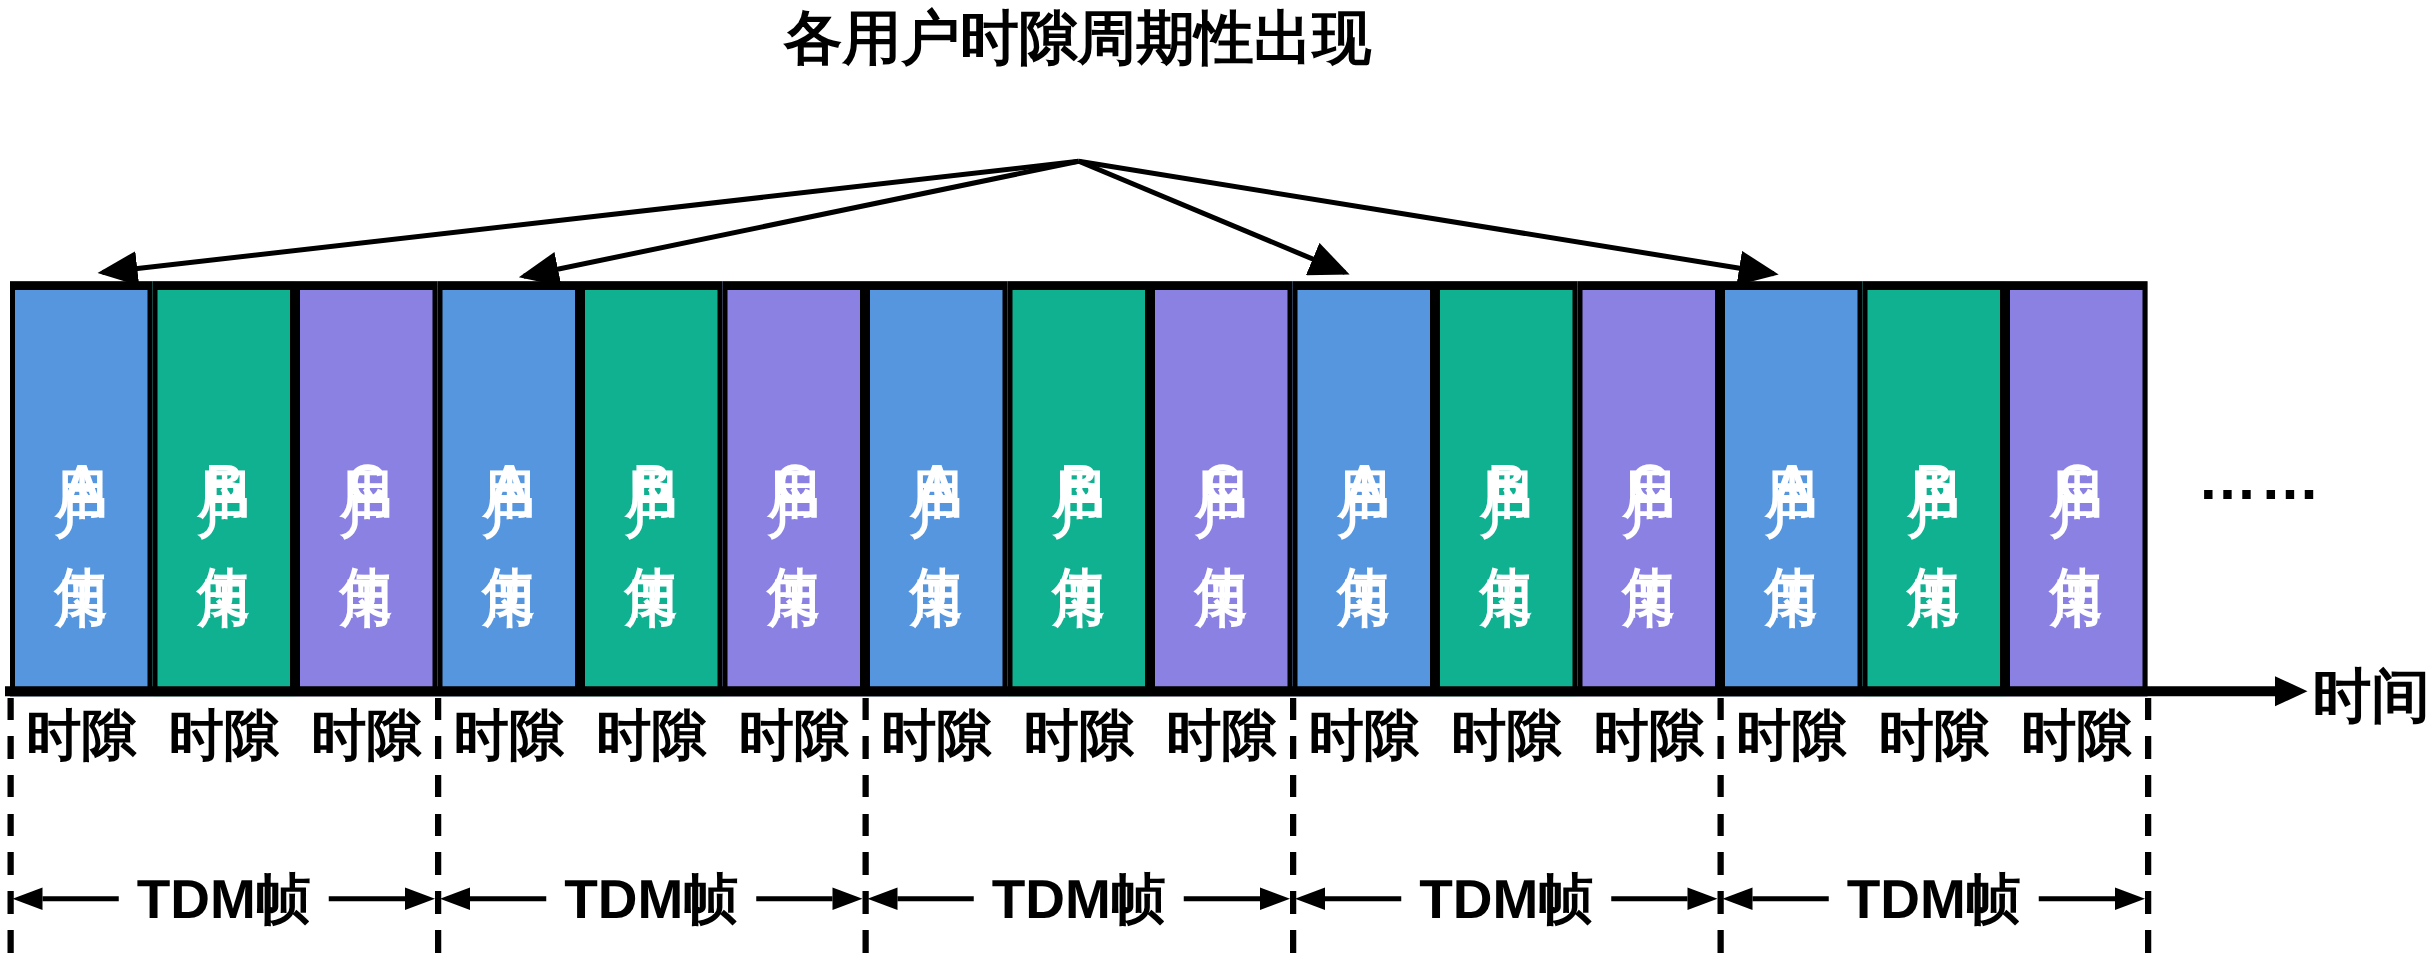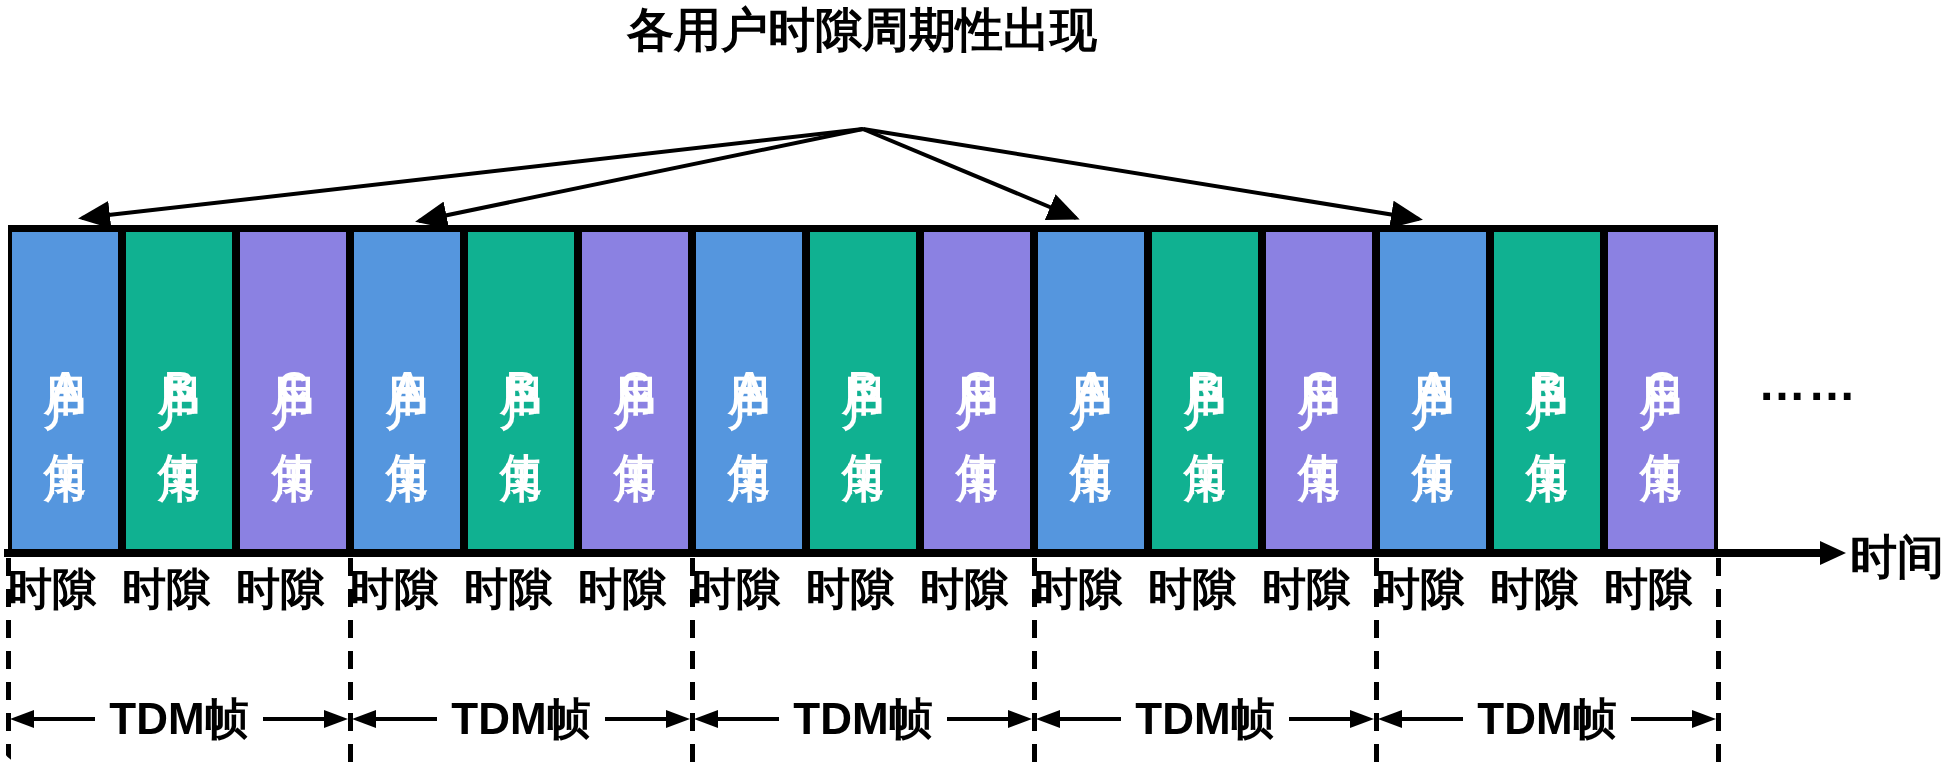--- a/index.html
+++ b/index.html
@@ -1,38 +1,38 @@
 <!DOCTYPE html>
 <html><head>
 <meta charset="utf-8">
 <style>
   html,body{margin:0;padding:0;background:#fff;}
   .canvas{
     position:relative;width:1944px;height:764px;background:#ffffff;overflow:hidden;
-    font-family:"Liberation Sans","DejaVu Sans",sans-serif;color:#000;border-radius:25px;
+    font-family:"Liberation Sans","DejaVu Sans",sans-serif;color:#000;
   }
   
   .title{position:absolute;left:312px;top:2px;width:1100px;text-align:center;
          font-size:47px;font-weight:bold;line-height:55px;}
   
   .fan{position:absolute;left:0;top:0;width:1944px;height:764px;pointer-events:none;z-index:6;}
   
   .slot-row{position:absolute;left:8px;top:225px;width:1710px;height:332px;display:flex;z-index:2;}
   .slot{flex:0 0 114px;box-sizing:border-box;border:4px solid #000;border-top-width:7px;border-bottom-width:7px;
         display:flex;align-items:center;justify-content:center;}
   .slot-text{writing-mode:vertical-rl;text-orientation:upright;color:#fff;font-weight:bold;
              font-size:42px;letter-spacing:10px;line-height:1;}
   
   .axis-line{position:absolute;left:4px;top:549px;width:1818px;height:8px;background:#000;z-index:3;}
   .axis-head{position:absolute;left:1820px;top:541px;width:0;height:0;z-index:3;
              border-top:12px solid transparent;border-bottom:12px solid transparent;border-left:26px solid #000;}
   .axis-label{position:absolute;left:1850px;top:526px;font-size:47px;font-weight:bold;}
   
   .tick-row{position:absolute;left:8px;top:564px;width:1710px;display:flex;z-index:4;}
-  .tick{flex:0 0 114px;text-align:left;font-size:44px;font-weight:bold;line-height:50px;}
+  .tick{flex:0 0 114px;text-align:center;font-size:44px;font-weight:bold;line-height:50px;}
   
   .dash{position:absolute;top:558px;width:5px;height:206px;z-index:1;
         background:repeating-linear-gradient(to bottom,#000 0 18px,transparent 18px 31px);}
   
   .tdm-row{position:absolute;left:8px;top:689px;width:1710px;height:60px;display:flex;z-index:5;}
   .tdm-sec{flex:0 0 342px;display:flex;align-items:center;box-sizing:border-box;padding:0 2px;}
   .tdm-line{flex:1;height:4px;background:#000;}
   .tri-l{width:0;height:0;border-top:9px solid transparent;border-bottom:9px solid transparent;border-right:24px solid #000;}
   .tri-r{width:0;height:0;border-top:9px solid transparent;border-bottom:9px solid transparent;border-left:24px solid #000;}
   .tdm-label{font-size:44px;font-weight:bold;padding:0 14px;white-space:nowrap;}

